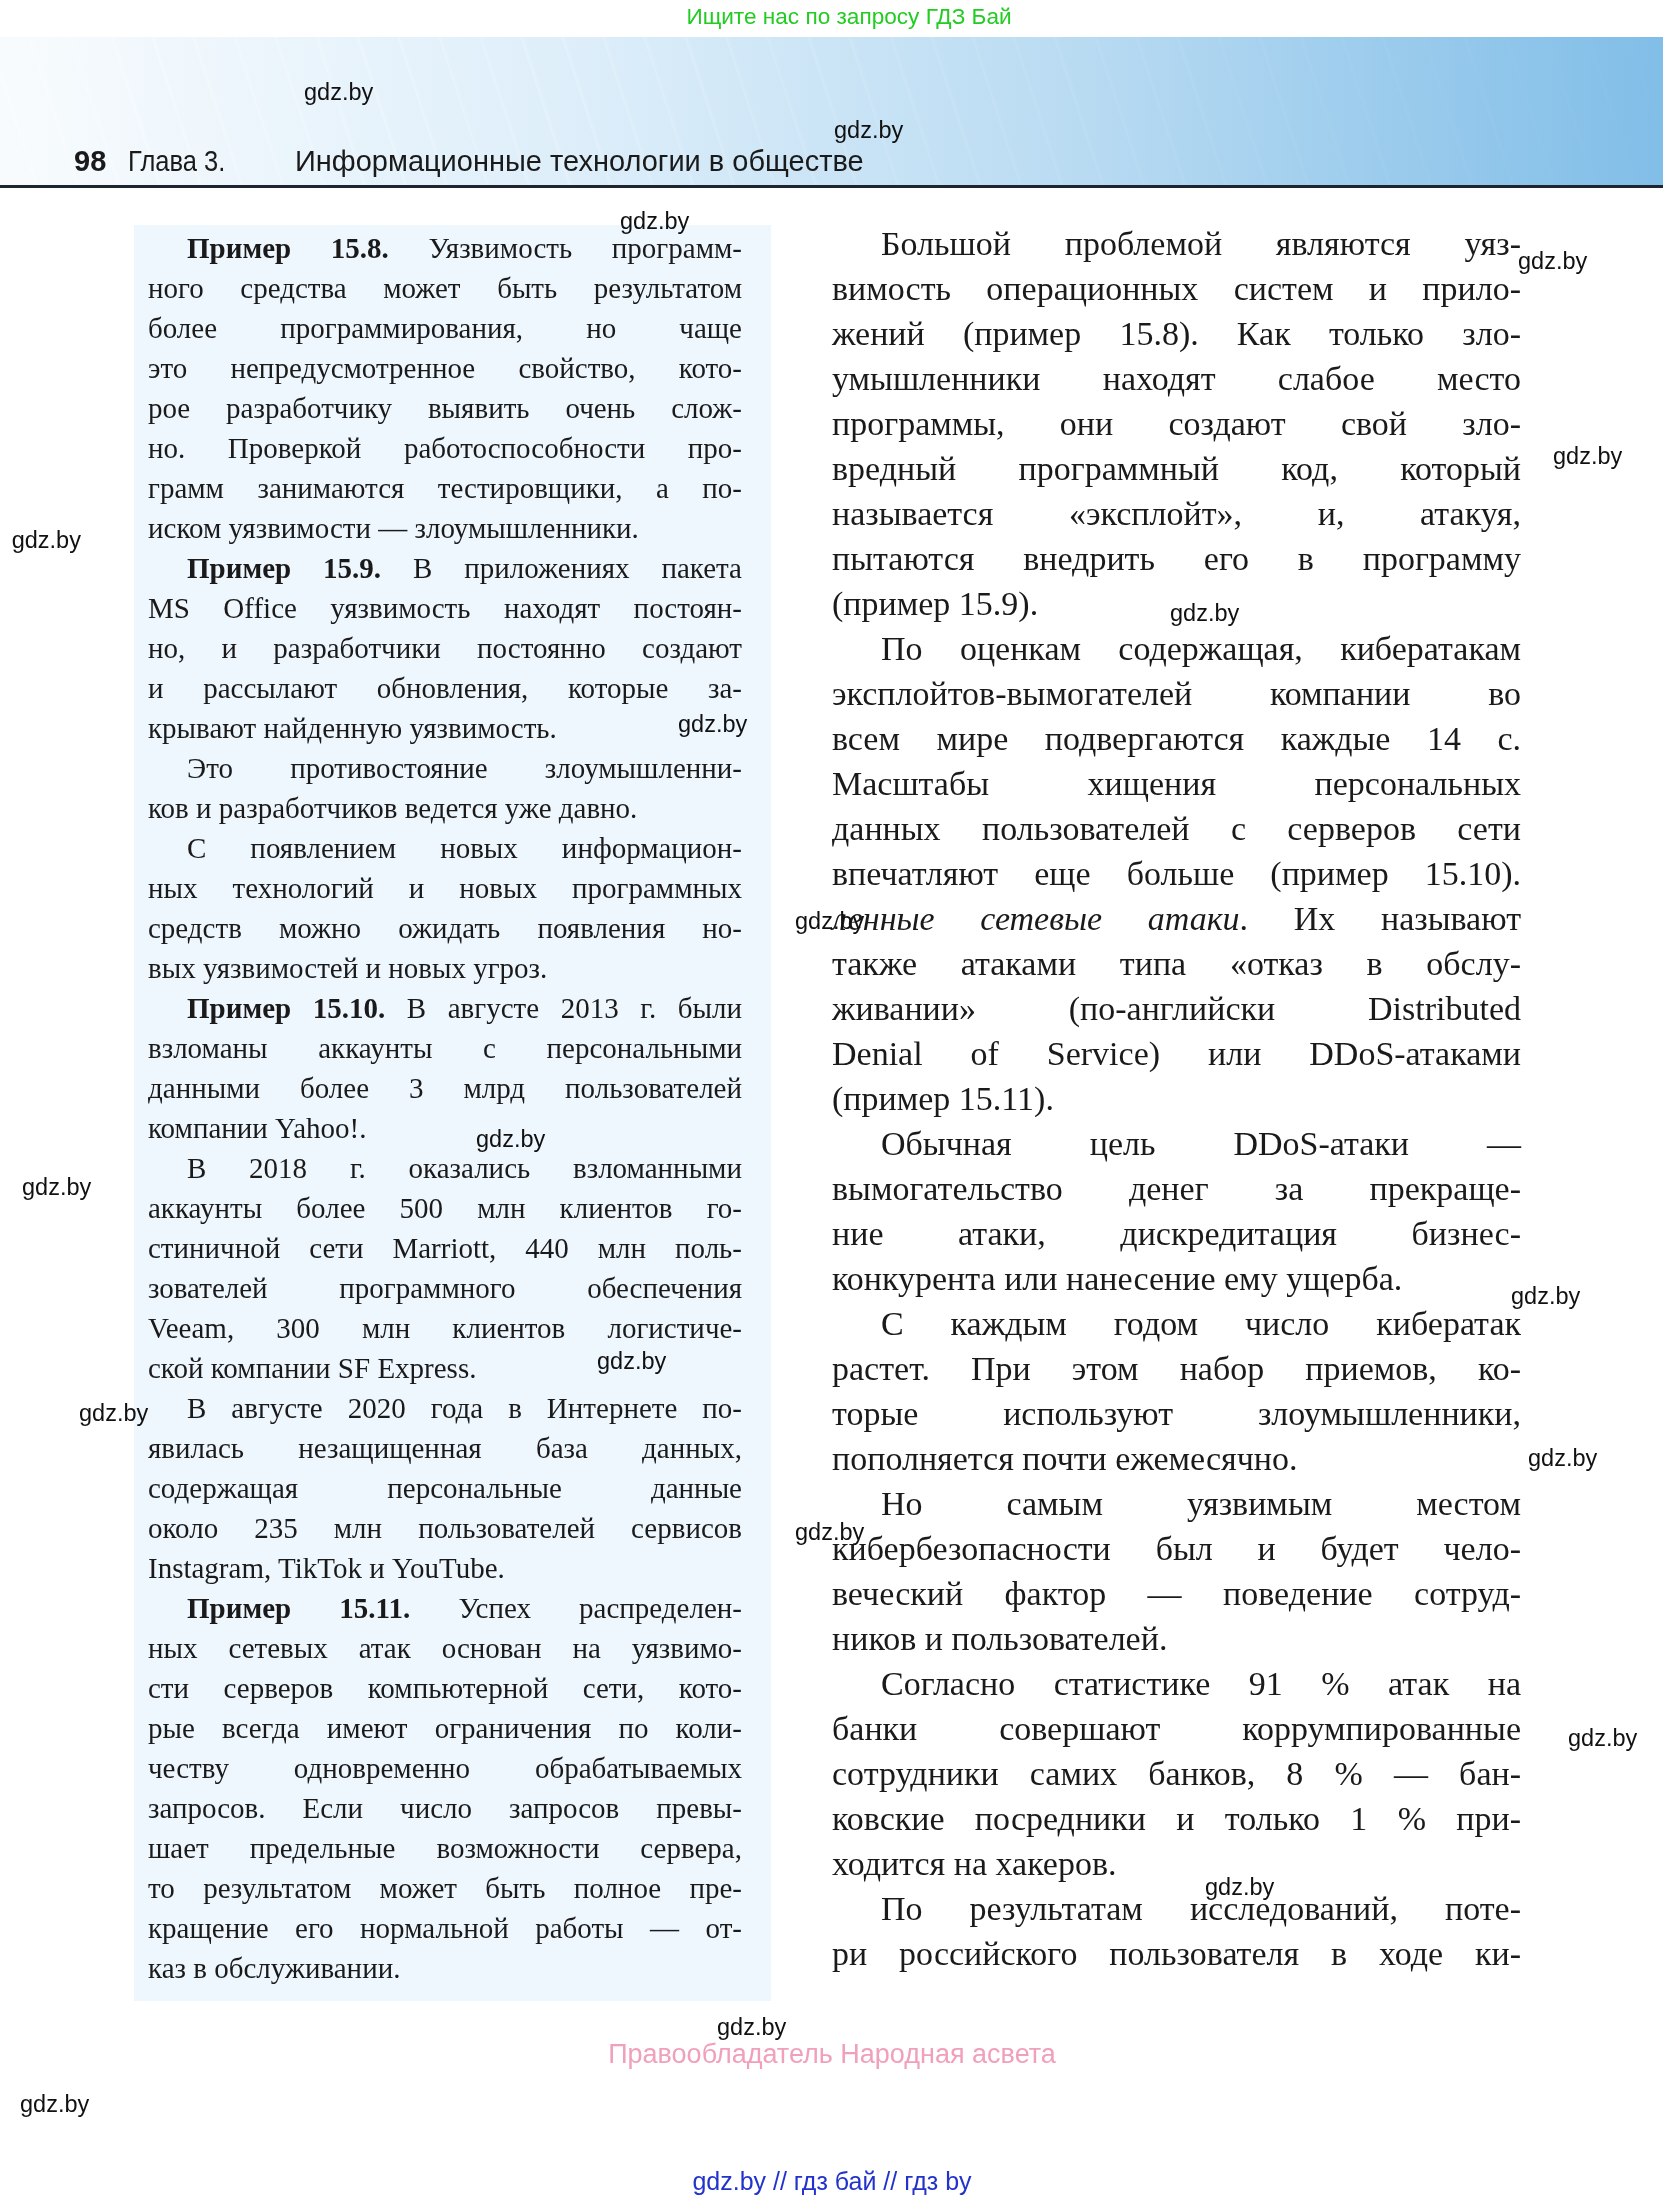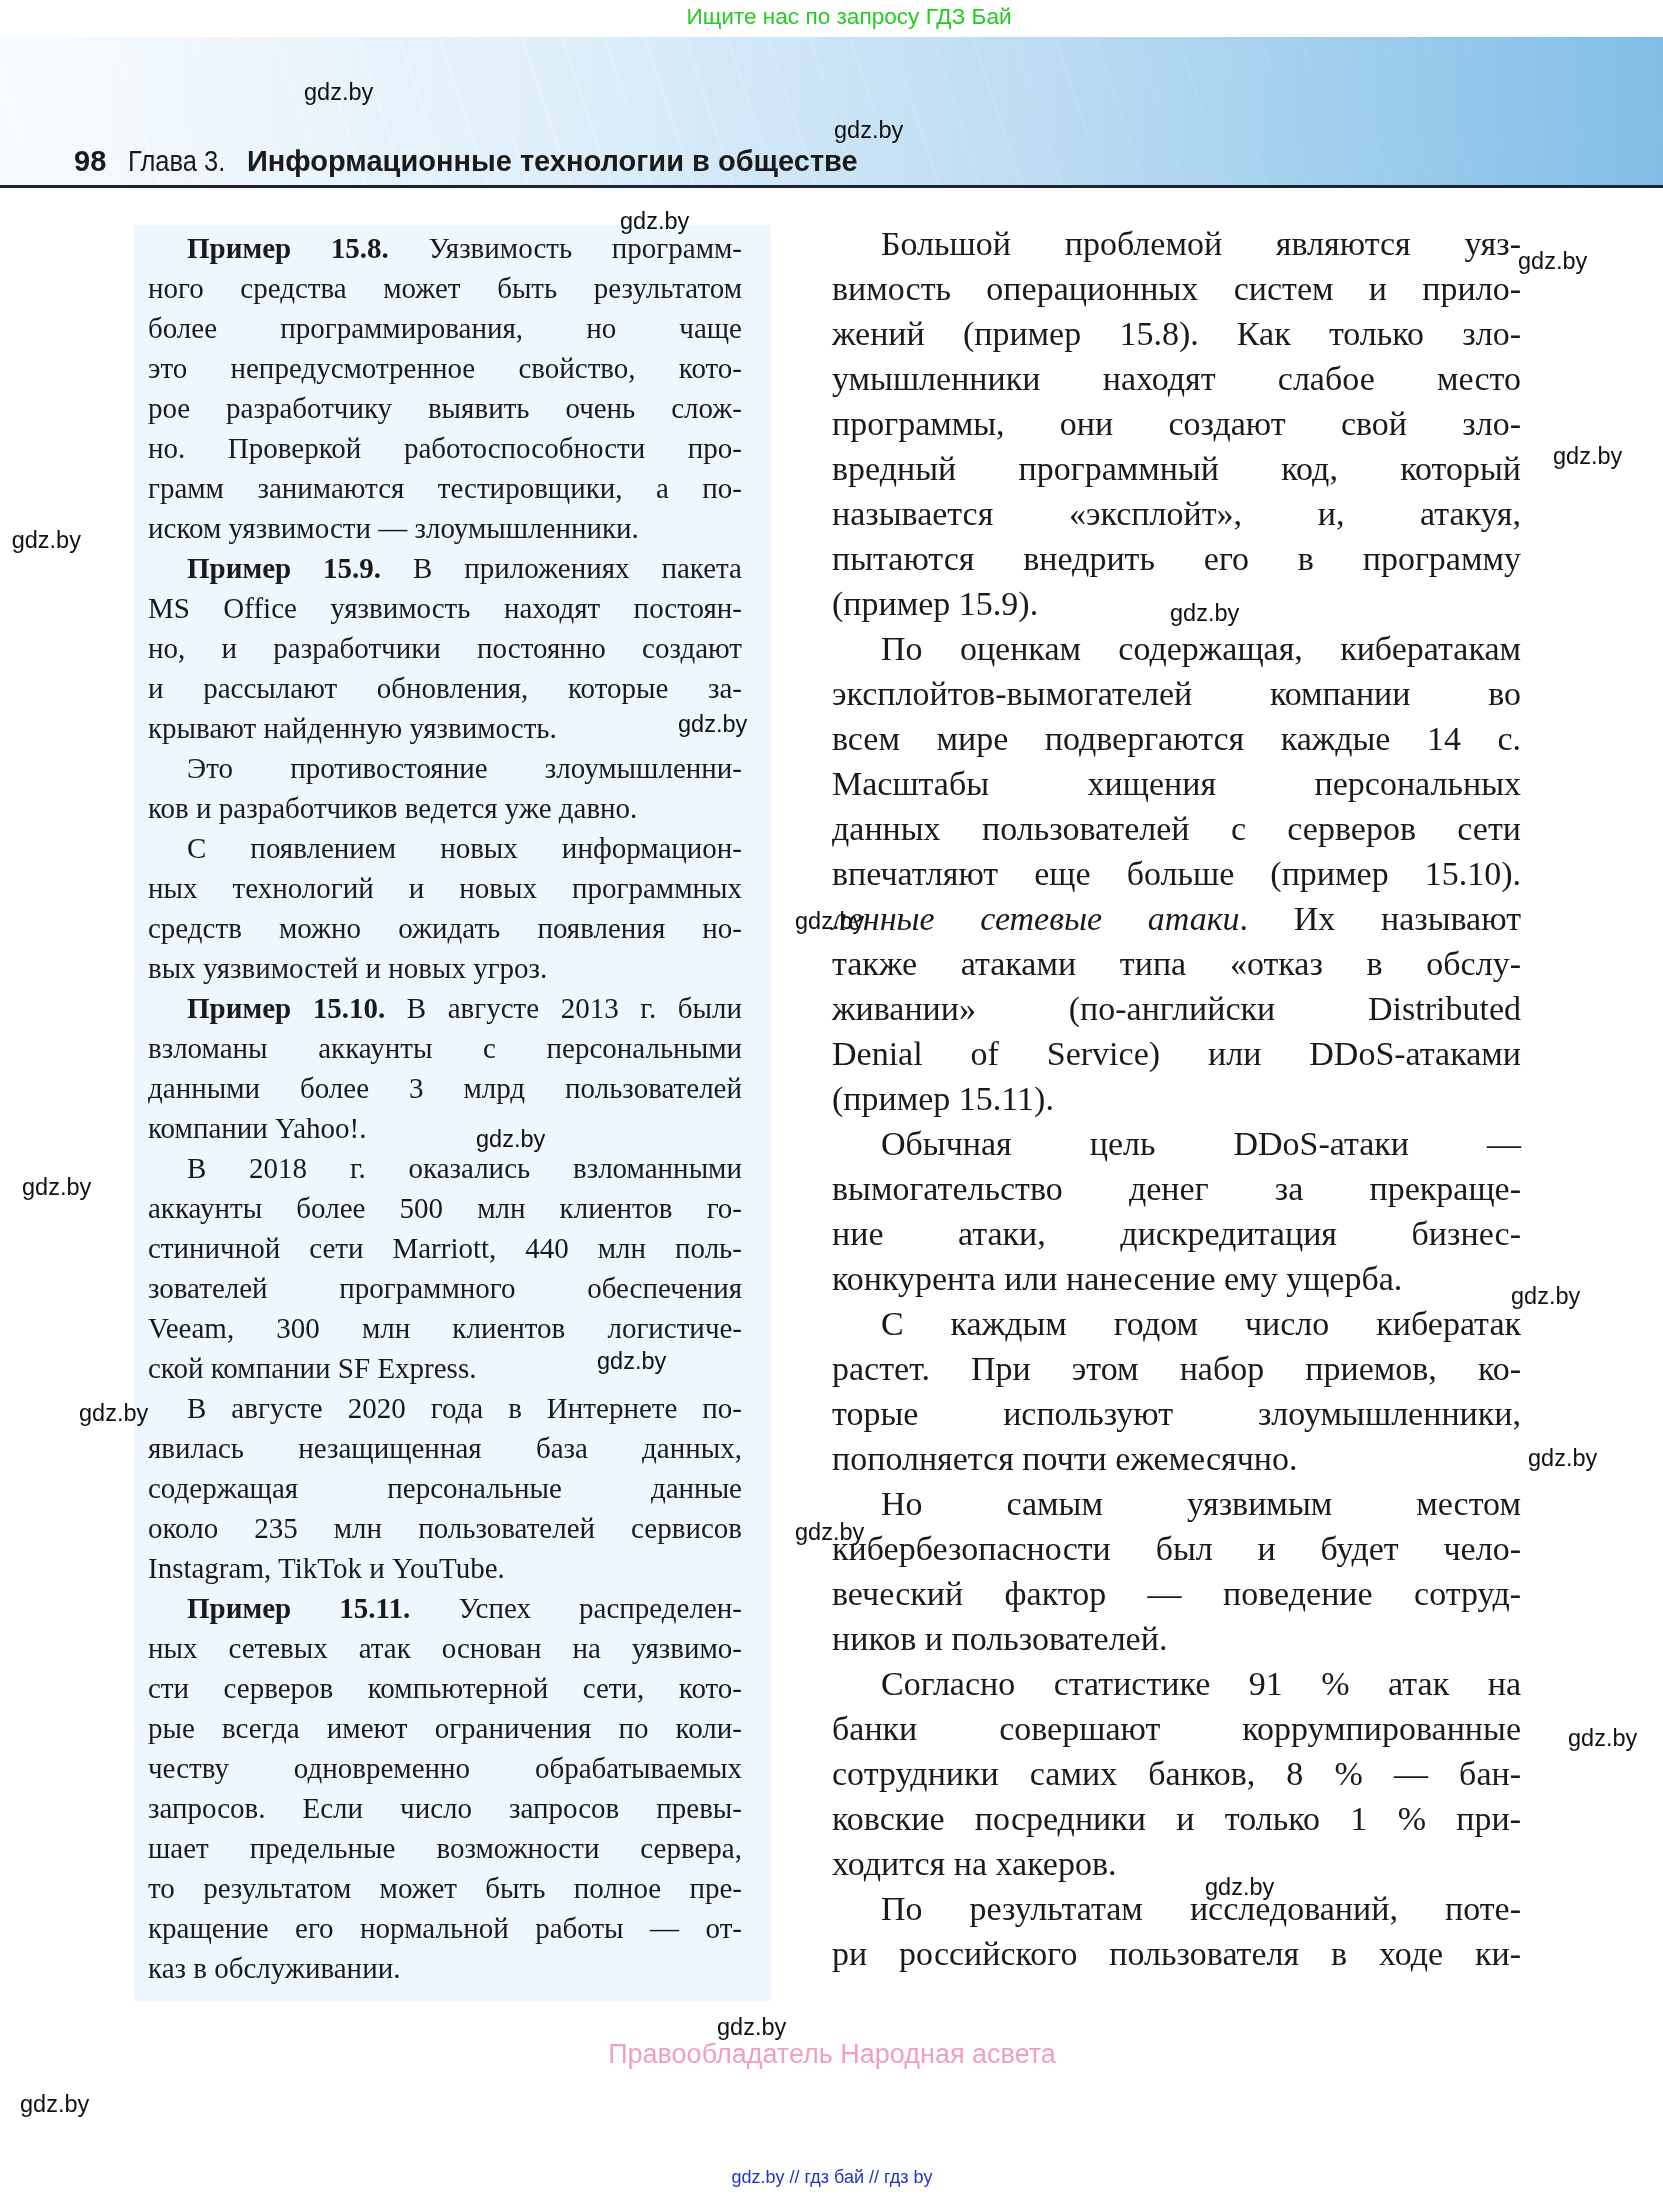--- a/index.html
+++ b/index.html
@@ -24,21 +24,21 @@
   .banner-rule {
     position: absolute; left: 0; top: 185px; width: 1664px; height: 3.4px; background: #1d2530;
   }
   .running-head {
     position: absolute; left: 74px; top: 139px; height: 44px;
     font-family: "Liberation Sans", sans-serif; font-size: 29px; line-height: 44px;
     color: #1a1a1a; white-space: nowrap;
   }
   .running-head .page-num { font-weight: bold; margin-right: 14px; }
   .running-head .chapter-prefix { font-weight: normal; transform: scaleX(0.88); display: inline-block; transform-origin: left; }
-  .running-head .chapter-title { font-weight: bold; }
+  .running-head .chapter-title { font-weight: normal; margin-left: 48px; }
 
   .example-box {
     position: absolute; left: 134px; top: 225px; width: 637px; height: 1776px;
     background: #eef6fe;
   }
   .col {
     position: absolute; font-size: 29px; line-height: 40px; text-align: justify;
   }
   .col-left { left: 148px; top: 228px; width: 594px; }
   .col-right { left: 832px; top: 221px; width: 689px; font-size: 34px; line-height: 45px; }
@@ -52,21 +52,21 @@
   .wm {
     position: absolute; font-family: "Liberation Sans", sans-serif;
     font-size: 23.5px; color: #111; line-height: 27px; white-space: nowrap;
   }
   .copyright {
     position: absolute; left: 0; top: 2039px; width: 1664px; text-align: center;
     font-family: "Liberation Sans", sans-serif; font-size: 27px; color: #f0a0bb;
   }
   .footer-links {
     position: absolute; left: 0; top: 2167px; width: 1664px; text-align: center;
-    font-family: "Liberation Sans", sans-serif; font-size: 18px; color: #2233cc;
+    font-family: "Liberation Sans", sans-serif; font-size: 25px; color: #2233cc;
   }
 </style>
 </head>
 <body>
 
 <div class="top-notice">Ищите нас по запросу ГДЗ Бай</div>
 
 <div class="banner"></div>
 <div class="banner-rule"></div>
 <div class="running-head">

